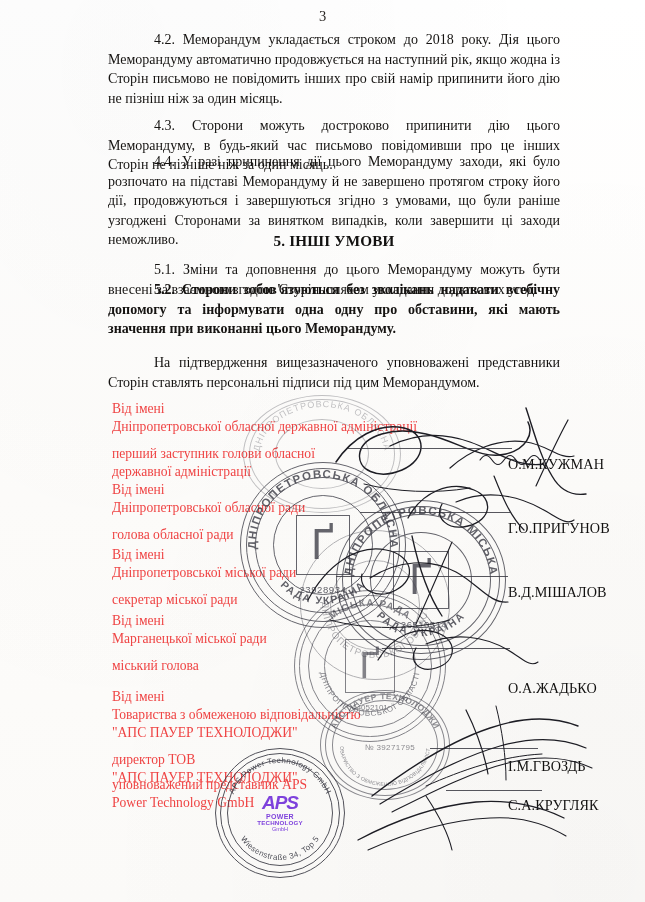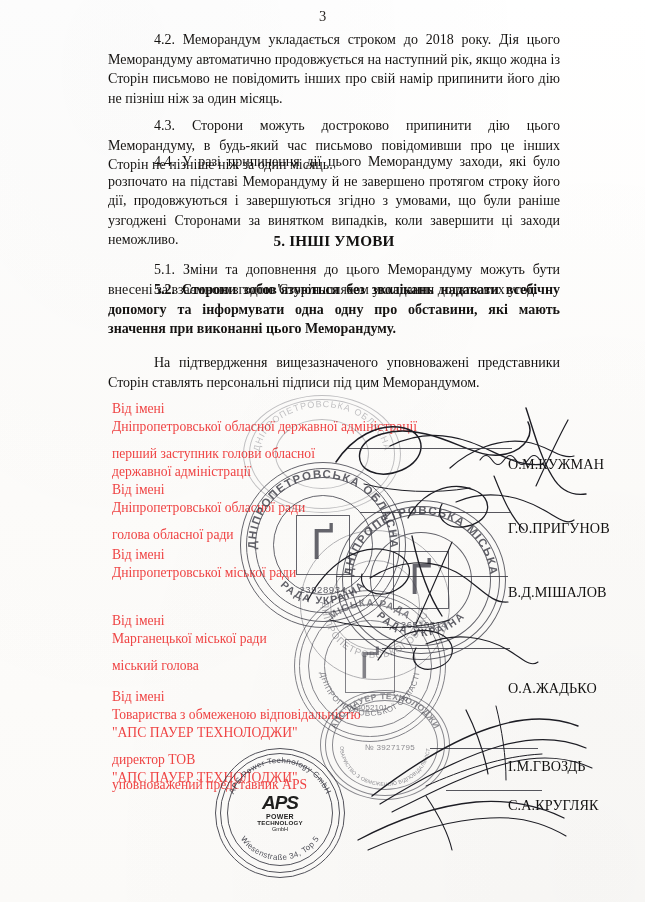--- a/index.html
+++ b/index.html
@@ -145,21 +145,21 @@
     height: 0;
     border-top: 1px solid #3a3a42;
     opacity: 0.85;
   }
   .aps-logo-text {
     position: absolute;
     left: 50%; top: 50%;
     transform: translate(-50%,-50%);
     text-align: center;
     font-family: "Liberation Sans", sans-serif;
-    color: #000000;
+    color: #6d28d9;
     line-height: 1.05;
   }
   .aps-logo-text .big {
     font-size: 19px;
     font-weight: bold;
     font-style: italic;
     letter-spacing: -1px;
     display: block;
   }
   .aps-logo-text .sm1 { font-size: 7px; font-weight: bold; display: block; letter-spacing: 0.3px; }
@@ -211,38 +211,40 @@
 
     <div class="sig-block" style="top:481px;">
       <div class="org-line">Від імені</div>
       <div class="org-line">Дніпропетровської обласної ради</div>
       <div class="role-line">голова обласної ради</div>
     </div>
 
     <div class="sig-block" style="top:546px;">
       <div class="org-line">Від імені</div>
       <div class="org-line">Дніпропетровської міської ради</div>
+      <div class="role-line">секретар міської ради</div>
     </div>
 
     <div class="sig-block" style="top:612px;">
       <div class="org-line">Від імені</div>
       <div class="org-line">Марганецької міської ради</div>
       <div class="role-line">міський голова</div>
     </div>
 
     <div class="sig-block" style="top:688px;">
       <div class="org-line">Від імені</div>
       <div class="org-line">Товариства з обмеженою відповідальністю</div>
       <div class="org-line">"АПС ПАУЕР ТЕХНОЛОДЖИ"</div>
       <div class="role-line">директор ТОВ</div>
       <div class="org-line">"АПС ПАУЕР ТЕХНОЛОДЖИ"</div>
     </div>
 
     <div class="sig-block" style="top:776px;">
       <div class="org-line">уповноважений представник APS</div>
+      <div class="org-line">Power Technology GmbH</div>
     </div>
 
     <div class="sig-name" style="top:456px;">О.М.КУЖМАН</div>
     <div class="sig-name" style="top:520px;">Г.О.ПРИГУНОВ</div>
     <div class="sig-name" style="top:584px;">В.Д.МІШАЛОВ</div>
     <div class="sig-name" style="top:680px;">О.А.ЖАДЬКО</div>
     <div class="sig-name" style="top:758px;">І.М.ГВОЗДЬ</div>
     <div class="sig-name" style="top:797px;">С.А.КРУГЛЯК</div>
 
     <div class="seal" style="left:243px; top:395px; width:158px; height:118px; opacity:0.30;">

